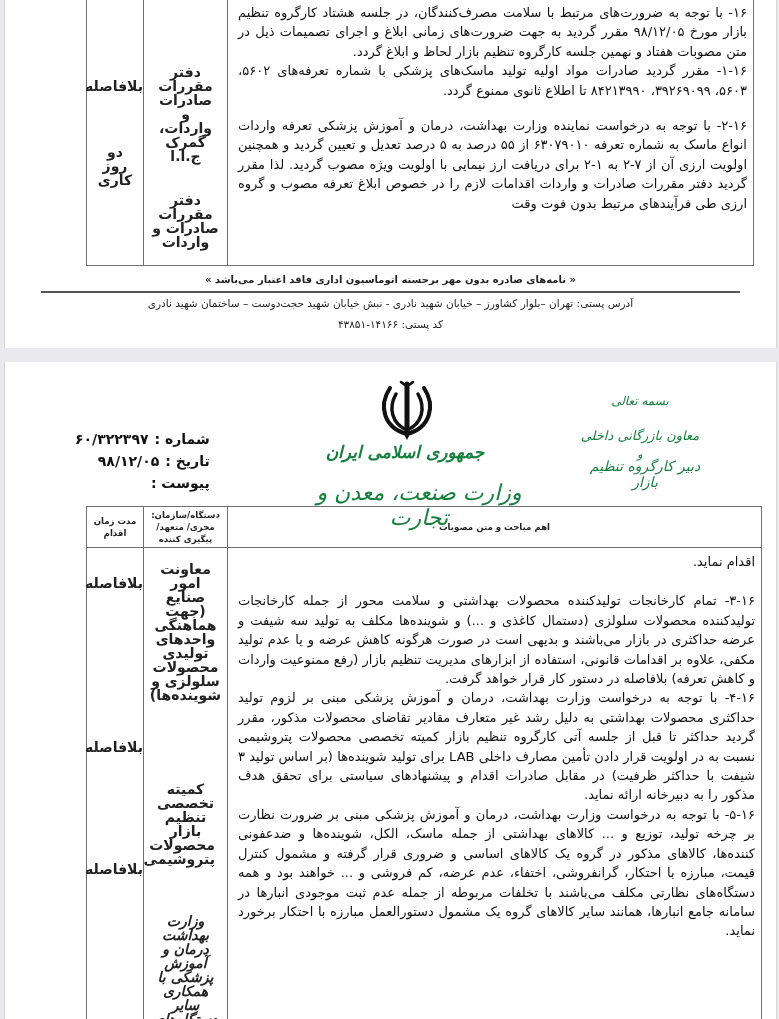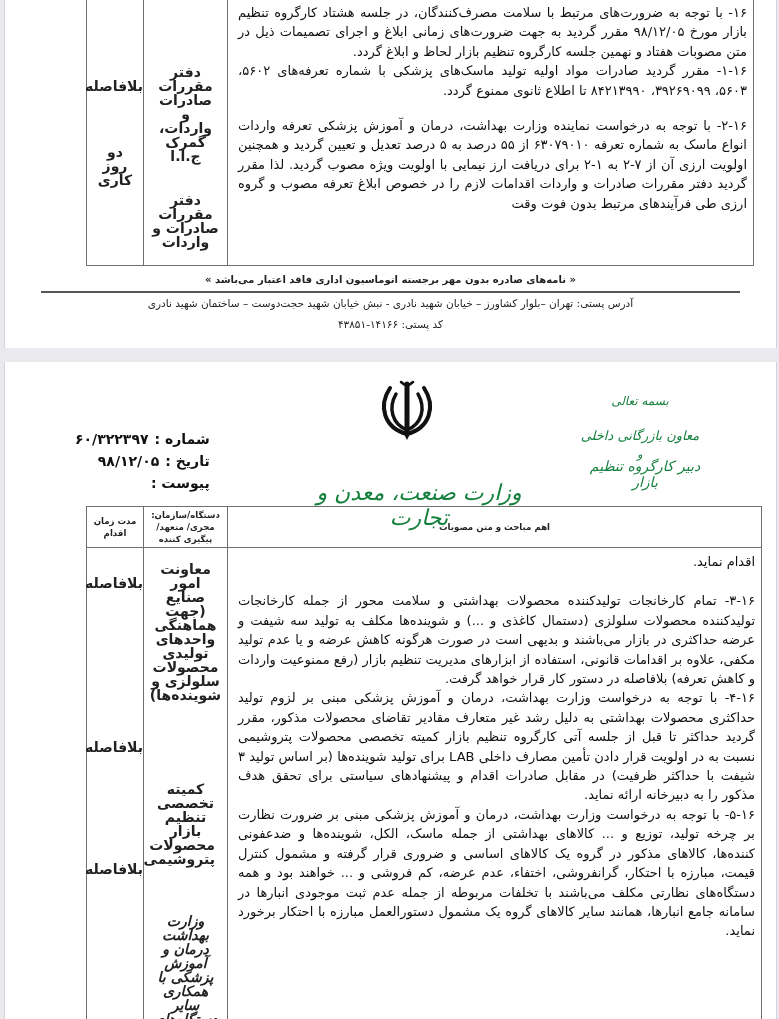--- a/index.html
+++ b/index.html
@@ -108,20 +108,21 @@
       <path d="M33 58 C10 52 4 30 16 12" stroke-width="4"></path>
       <path d="M33 58 C56 52 62 30 50 12" stroke-width="4"></path>
       <path d="M33 54 C18 48 14 32 22 18" stroke-width="3.5"></path>
       <path d="M33 54 C48 48 52 32 44 18" stroke-width="3.5"></path>
       <path d="M33 8 L33 56" stroke-width="5"></path>
       <path d="M27 6 Q33 12 39 6" stroke-width="2.5"></path>
     </g>
     <path d="M30 58 L33 64 L36 58 Z" fill="#111"></path>
   </svg>
 
+  <div class="hand" style="left:300px;top:80px;width:200px;font-size:17px;font-weight:bold;">جمهوری اسلامی ایران</div>
   <div class="hand" style="left:304px;top:118px;width:220px;font-size:22px;font-weight:normal;">وزارت صنعت، معدن و تجارت</div>
 
   <div class="hand" style="left:580px;top:32px;width:110px;font-size:12px;">بسمه تعالی</div>
   <div class="hand" style="left:570px;top:66px;width:130px;font-size:13px;">معاون بازرگانی داخلی</div>
   <div class="hand" style="left:570px;top:86px;width:130px;font-size:11px;">و</div>
   <div class="hand" style="left:570px;top:96px;width:140px;font-size:14px;">دبیر کارگروه تنظیم بازار</div>
 
   <div class="refbox">
     <div class="row">
       <span>شماره :</span>

